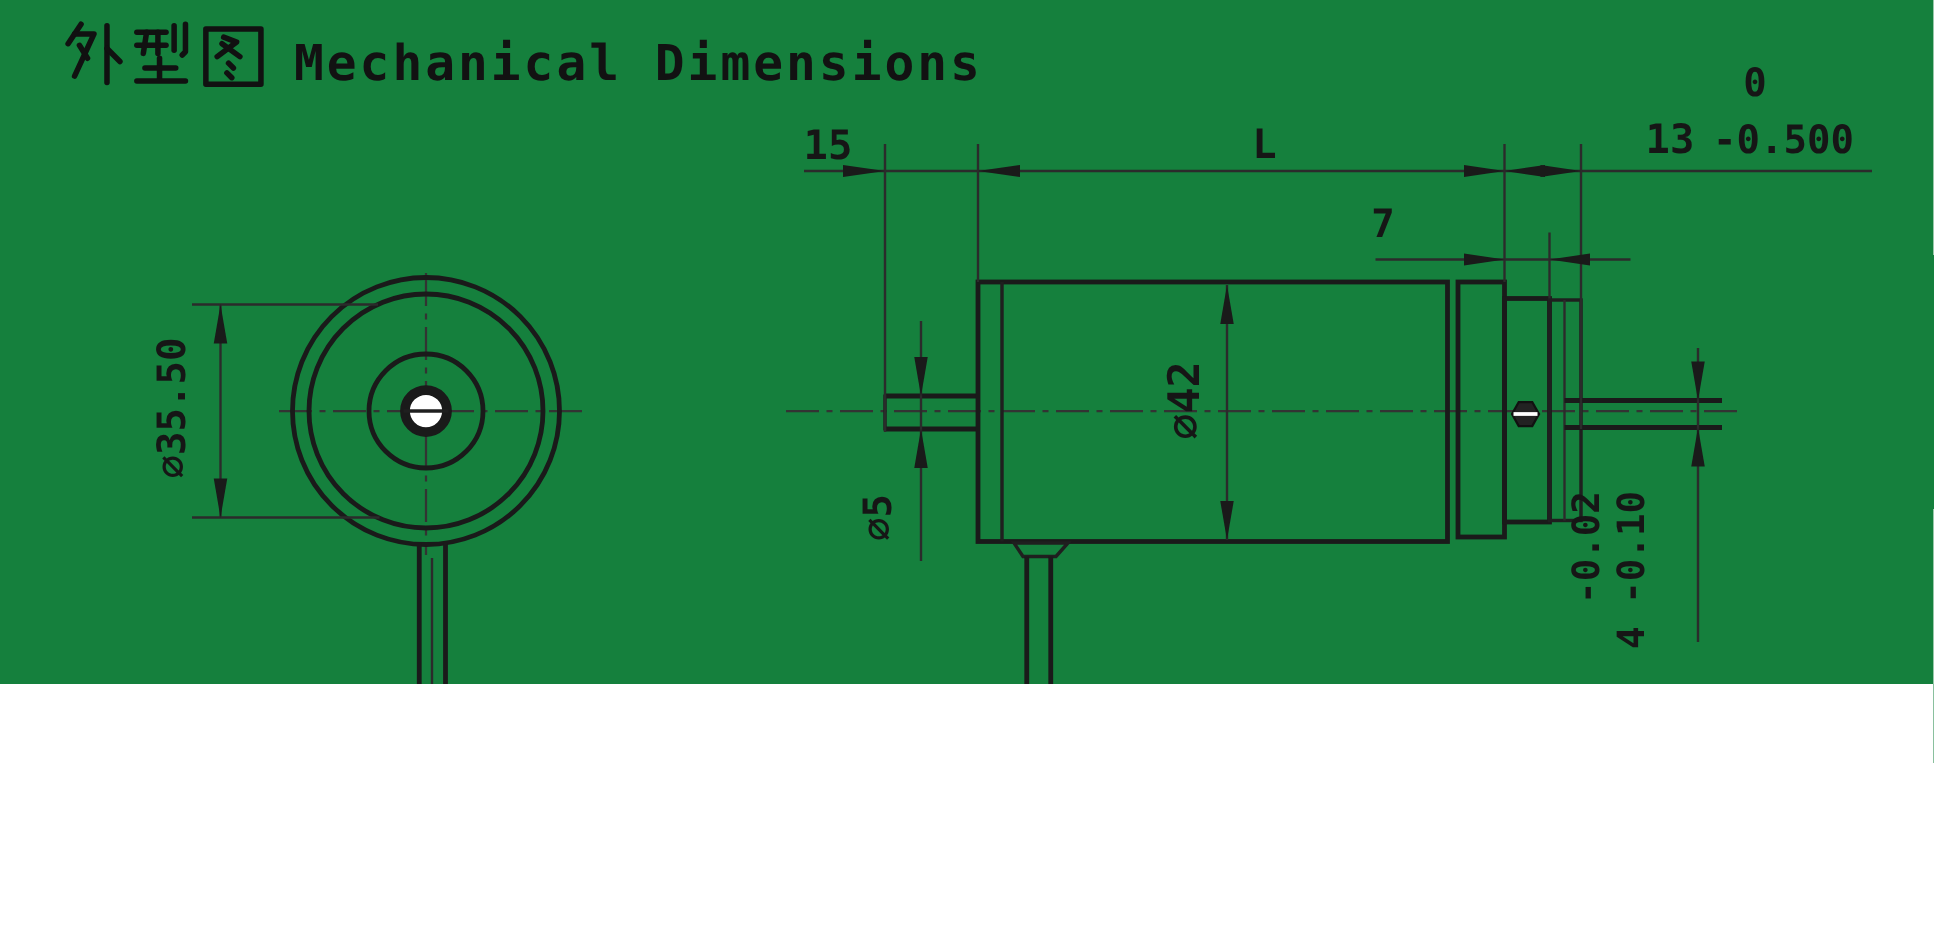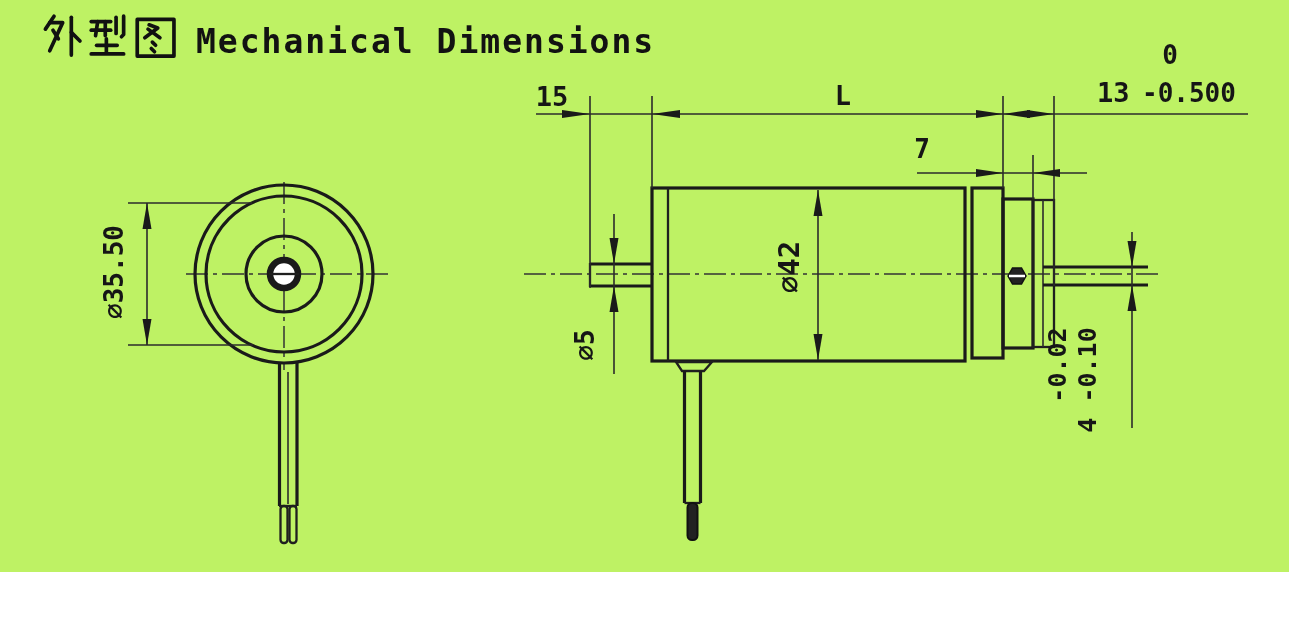--- a/index.html
+++ b/index.html
@@ -1,17 +1,17 @@
 <!DOCTYPE html>
 <html><head>
 <meta charset="utf-8">
 <style>
   html,body{margin:0;padding:0;background:#ffffff;}
   #stage{
-    position:relative;width:1289px;height:572px;background:#bef264;overflow:hidden;
+    position:relative;width:1289px;height:456px;background:#15803d;overflow:hidden;
     font-family:"DejaVu Sans Mono","DejaVu Sans",monospace;
   }
   svg{position:absolute;left:0;top:0;}
   .obj{stroke:#1a1a1a;fill:none;stroke-width:3.2;}
   .obj-thin{stroke:#1f1f1f;fill:none;stroke-width:2.3;}
   .dim{stroke:#2b2b2b;fill:none;stroke-width:1.6;}
   .cl{stroke:#333;fill:none;stroke-width:1.5;stroke-dasharray:22 5 4 5;}
   .arr{fill:#1a1a1a;stroke:none;}
   .dimtxt{
     font-family:"DejaVu Sans Mono","DejaVu Sans",monospace;

